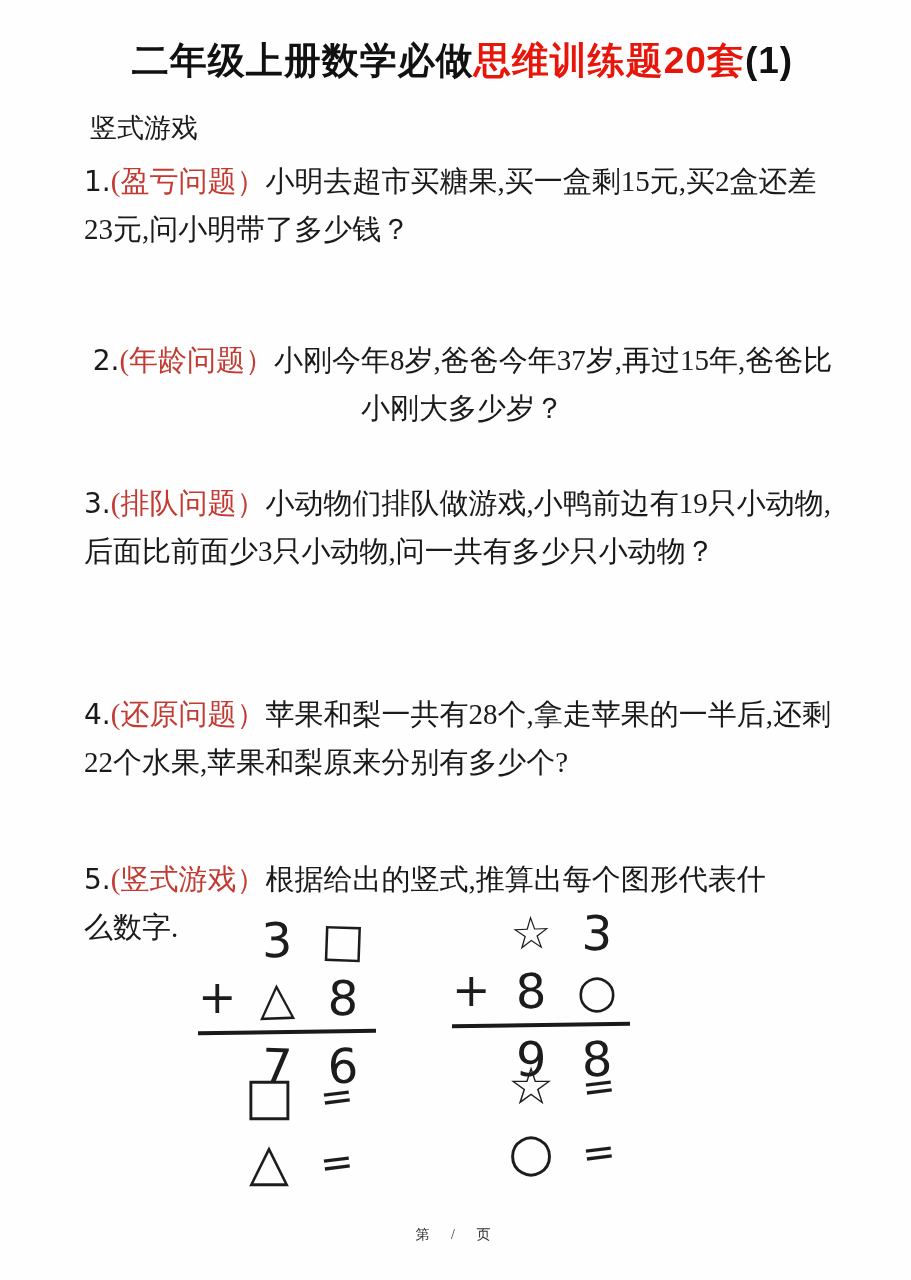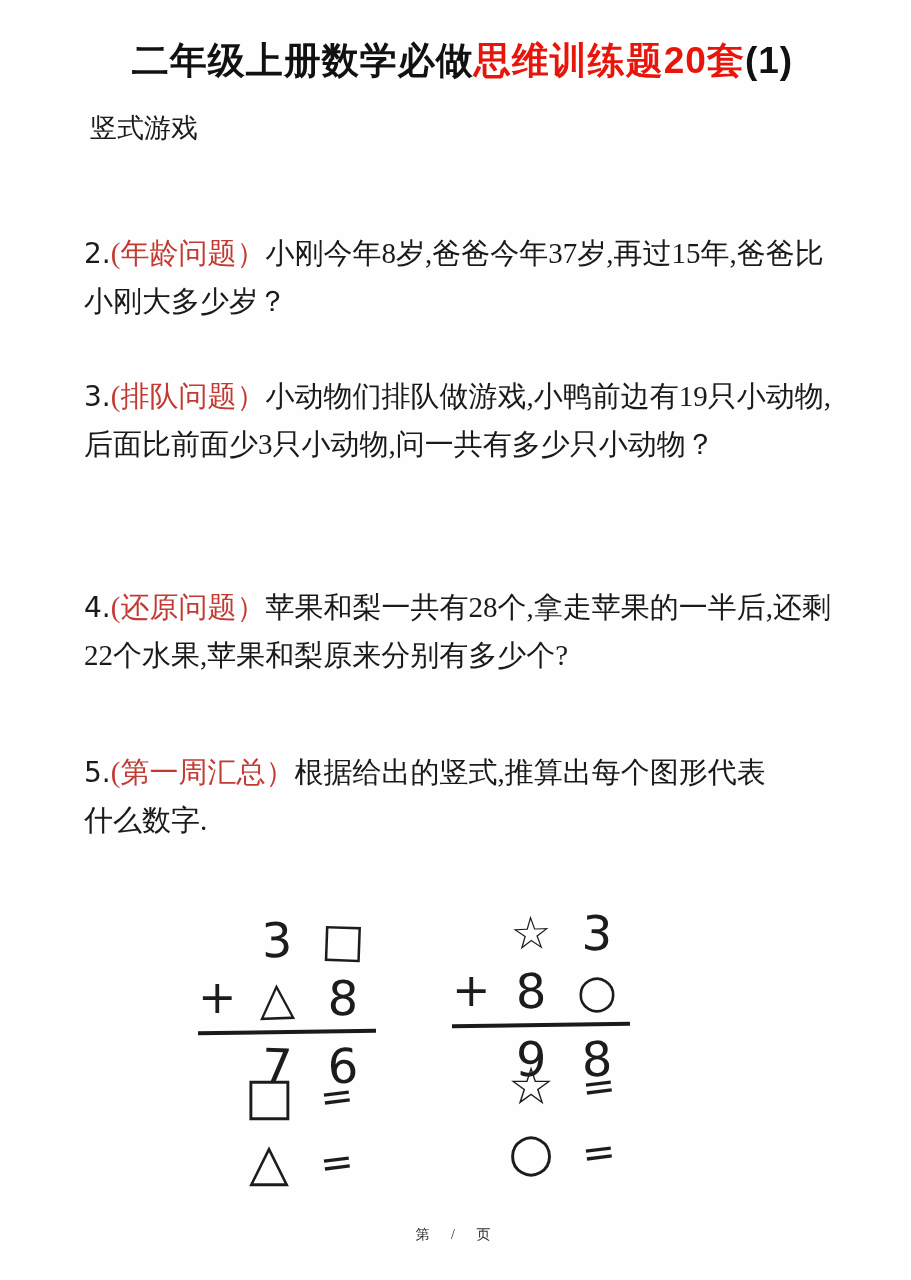--- a/index.html
+++ b/index.html
@@ -41,21 +41,21 @@
     color: #1a1a1a;
     width: 757px;
   }
   .problem .num {
     font-family: "DejaVu Sans", sans-serif;
     font-size: 28px;
     font-weight: 500;
   }
   .problem .tag { color: #c23a31; }
   .p1 { margin-top: 12px; }
-  .p2 { margin-top: 84px; }
+  .p2 { margin-top: 84px; text-align: center; }
   .p3 { margin-top: 48px; }
   .p4 { margin-top: 116px; }
   .p5 { margin-top: 70px; width: 700px; }
   
   .vmath {
     position: absolute;
     font-family: "DejaVu Sans", sans-serif;
     color: #1c1c1c;
   }
   .vmath .vrow { display: flex; }
@@ -118,35 +118,38 @@
 <body>
 
 <div class="page">
 
   <div class="title-line">
     <span class="title-black">二年级上册数学必做</span><span class="title-red">思维训练题20套</span><span class="title-black">(1)</span>
   </div>
 
   <div class="section-label">竖式游戏</div>
 
+  <div class="problem p1">
+    <span class="num">1.</span><span class="tag">(盈亏问题）</span><span>小明去超市买糖果,买一盒剩15元,买2盒还差23元,问小明带了多少钱？</span>
+  </div>
 
   <div class="problem p2">
     <span class="num">2.</span><span class="tag">(年龄问题）</span><span>小刚今年8岁,爸爸今年37岁,再过15年,爸爸比小刚大多少岁？</span>
   </div>
 
   <div class="problem p3">
     <span class="num">3.</span><span class="tag">(排队问题）</span><span>小动物们排队做游戏,小鸭前边有19只小动物,后面比前面少3只小动物,问一共有多少只小动物？</span>
   </div>
 
   <div class="problem p4">
     <span class="num">4.</span><span class="tag">(还原问题）</span><span>苹果和梨一共有28个,拿走苹果的一半后,还剩22个水果,苹果和梨原来分别有多少个?</span>
   </div>
 
   <div class="problem p5">
-    <span class="num">5.</span><span class="tag">(第一周汇总）</span><span>根据给出的竖式,推算出每个图形代表什么数字.</span>
+    <span class="num">5.</span><span class="tag">(竖式游戏）</span><span>根据给出的竖式,推算出每个图形代表什么数字.</span>
   </div>
 
   <div class="vmath vmath-left">
     <div class="vrow">
       <span class="plus-cell"></span>
       <span class="cell tilt-a">3</span>
       <span class="cell shape tilt-b">□</span>
     </div>
     <div class="vrow">
       <span class="plus-cell">+</span>

